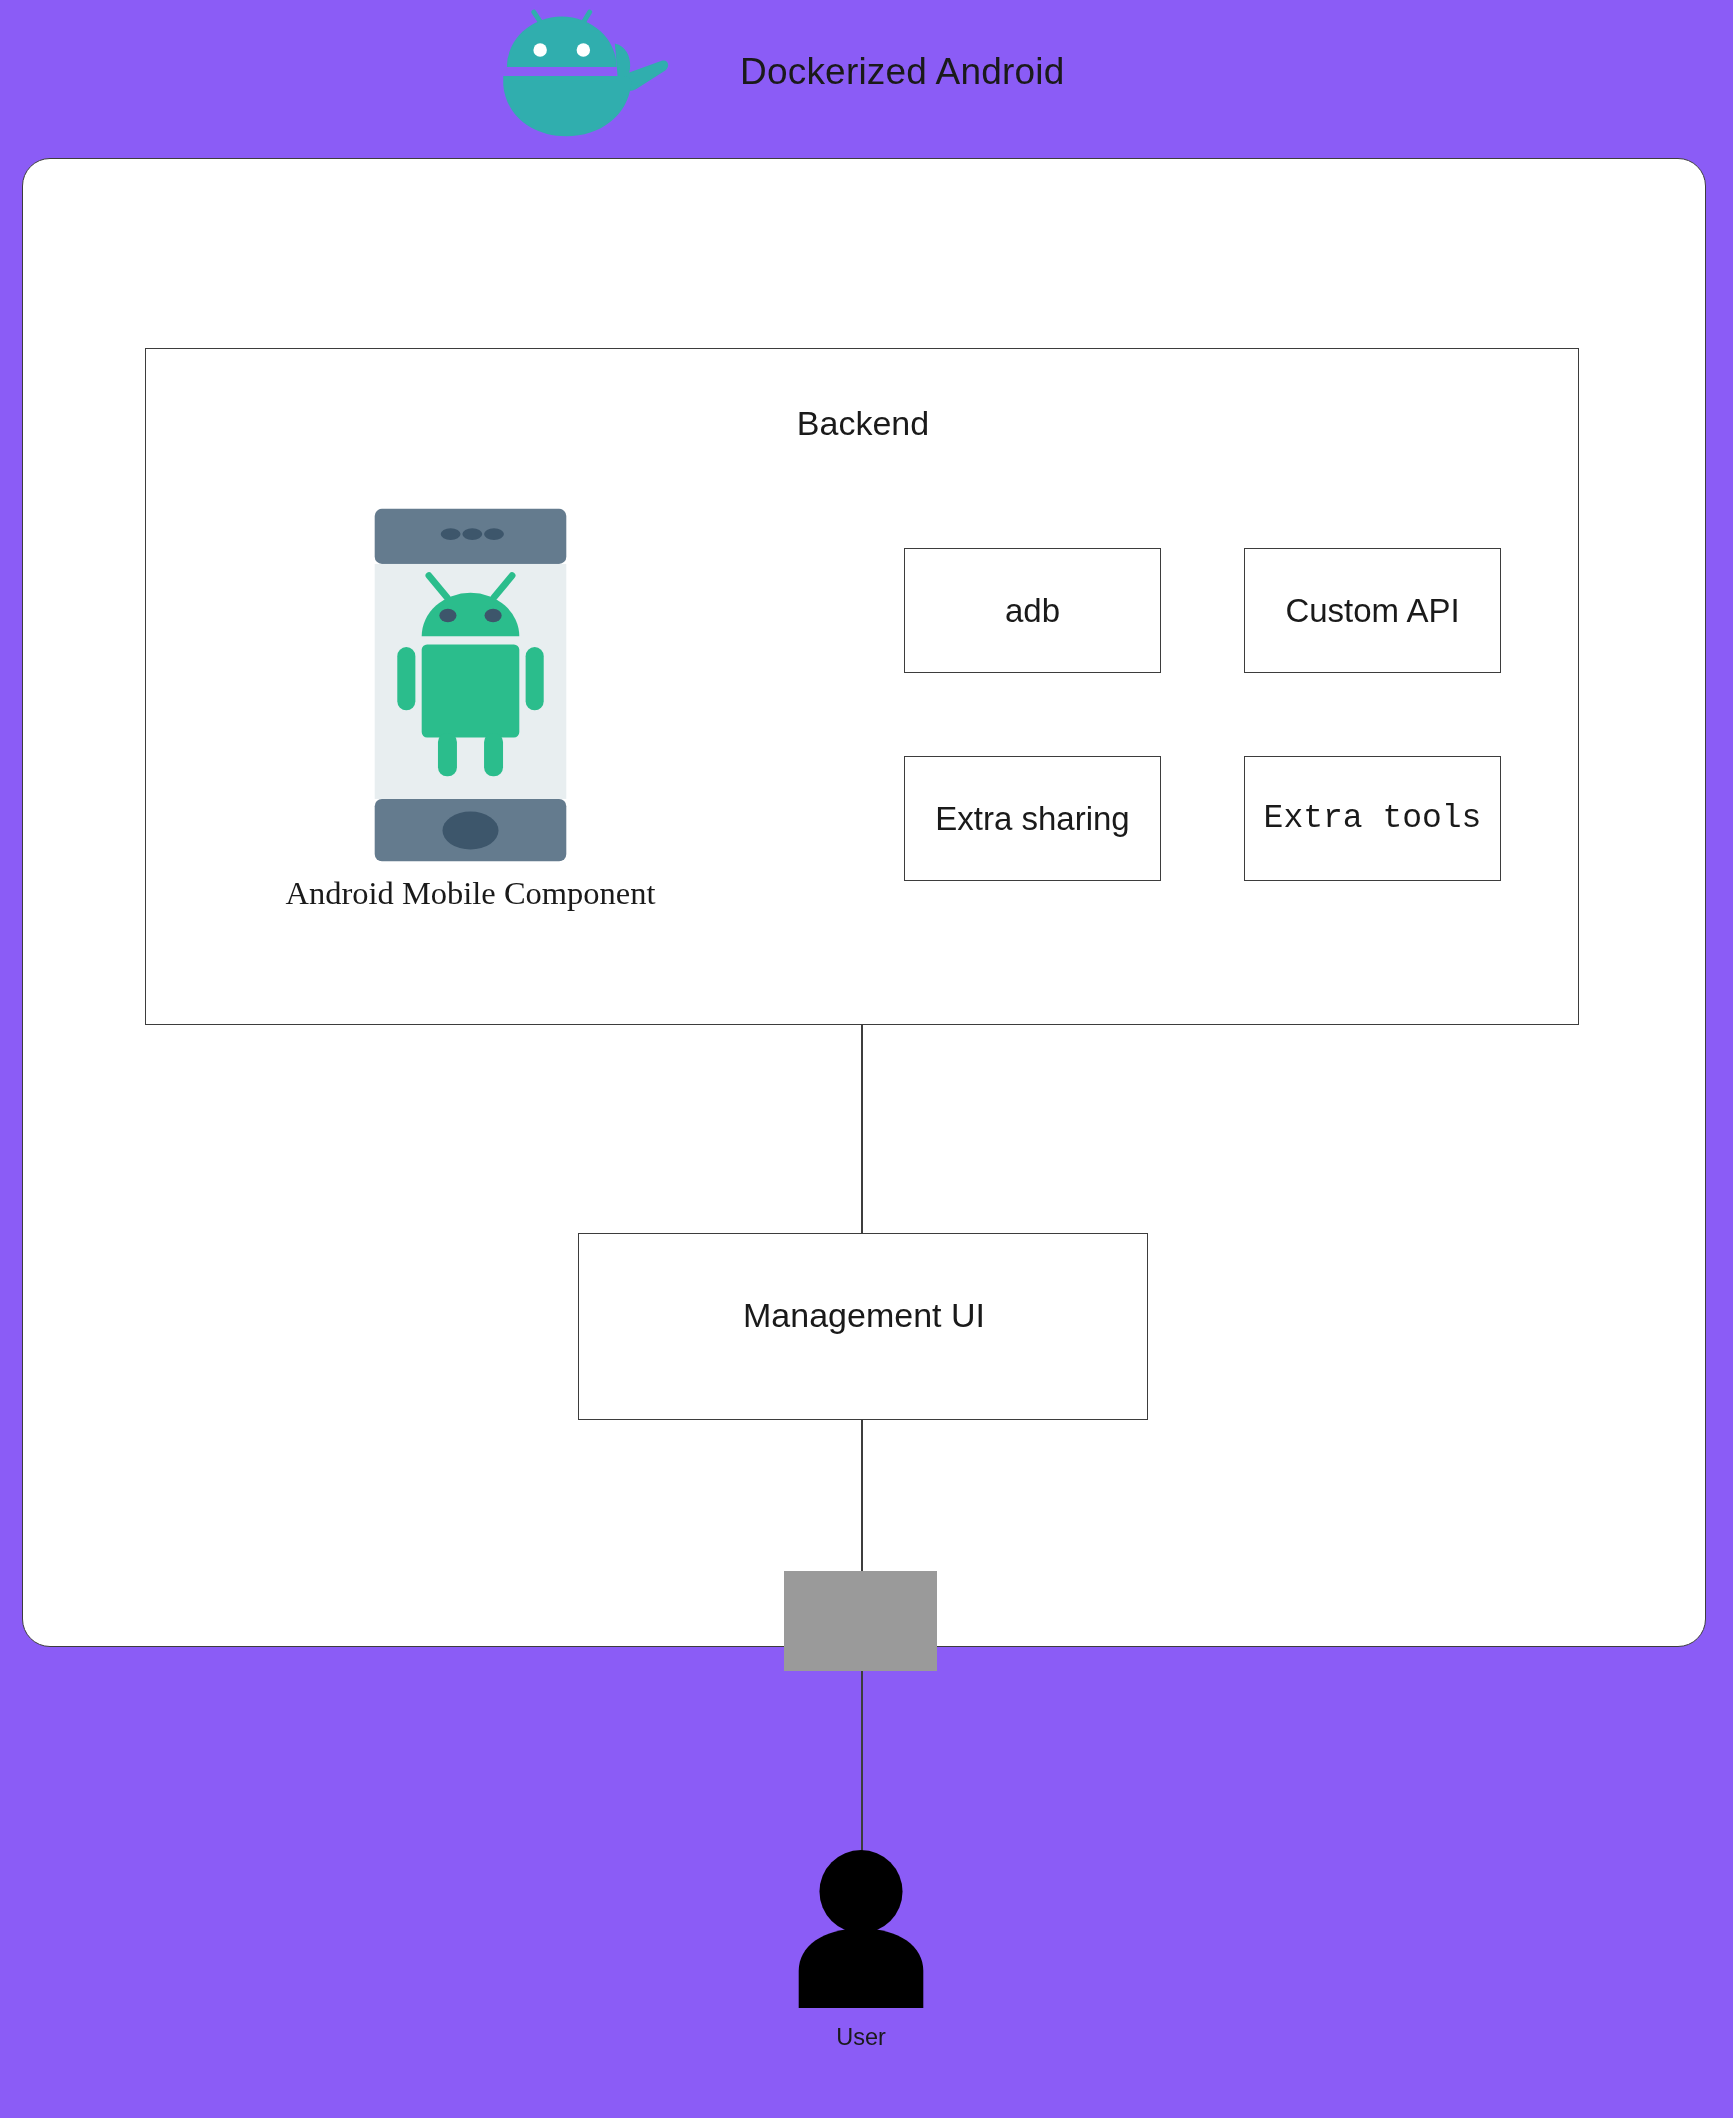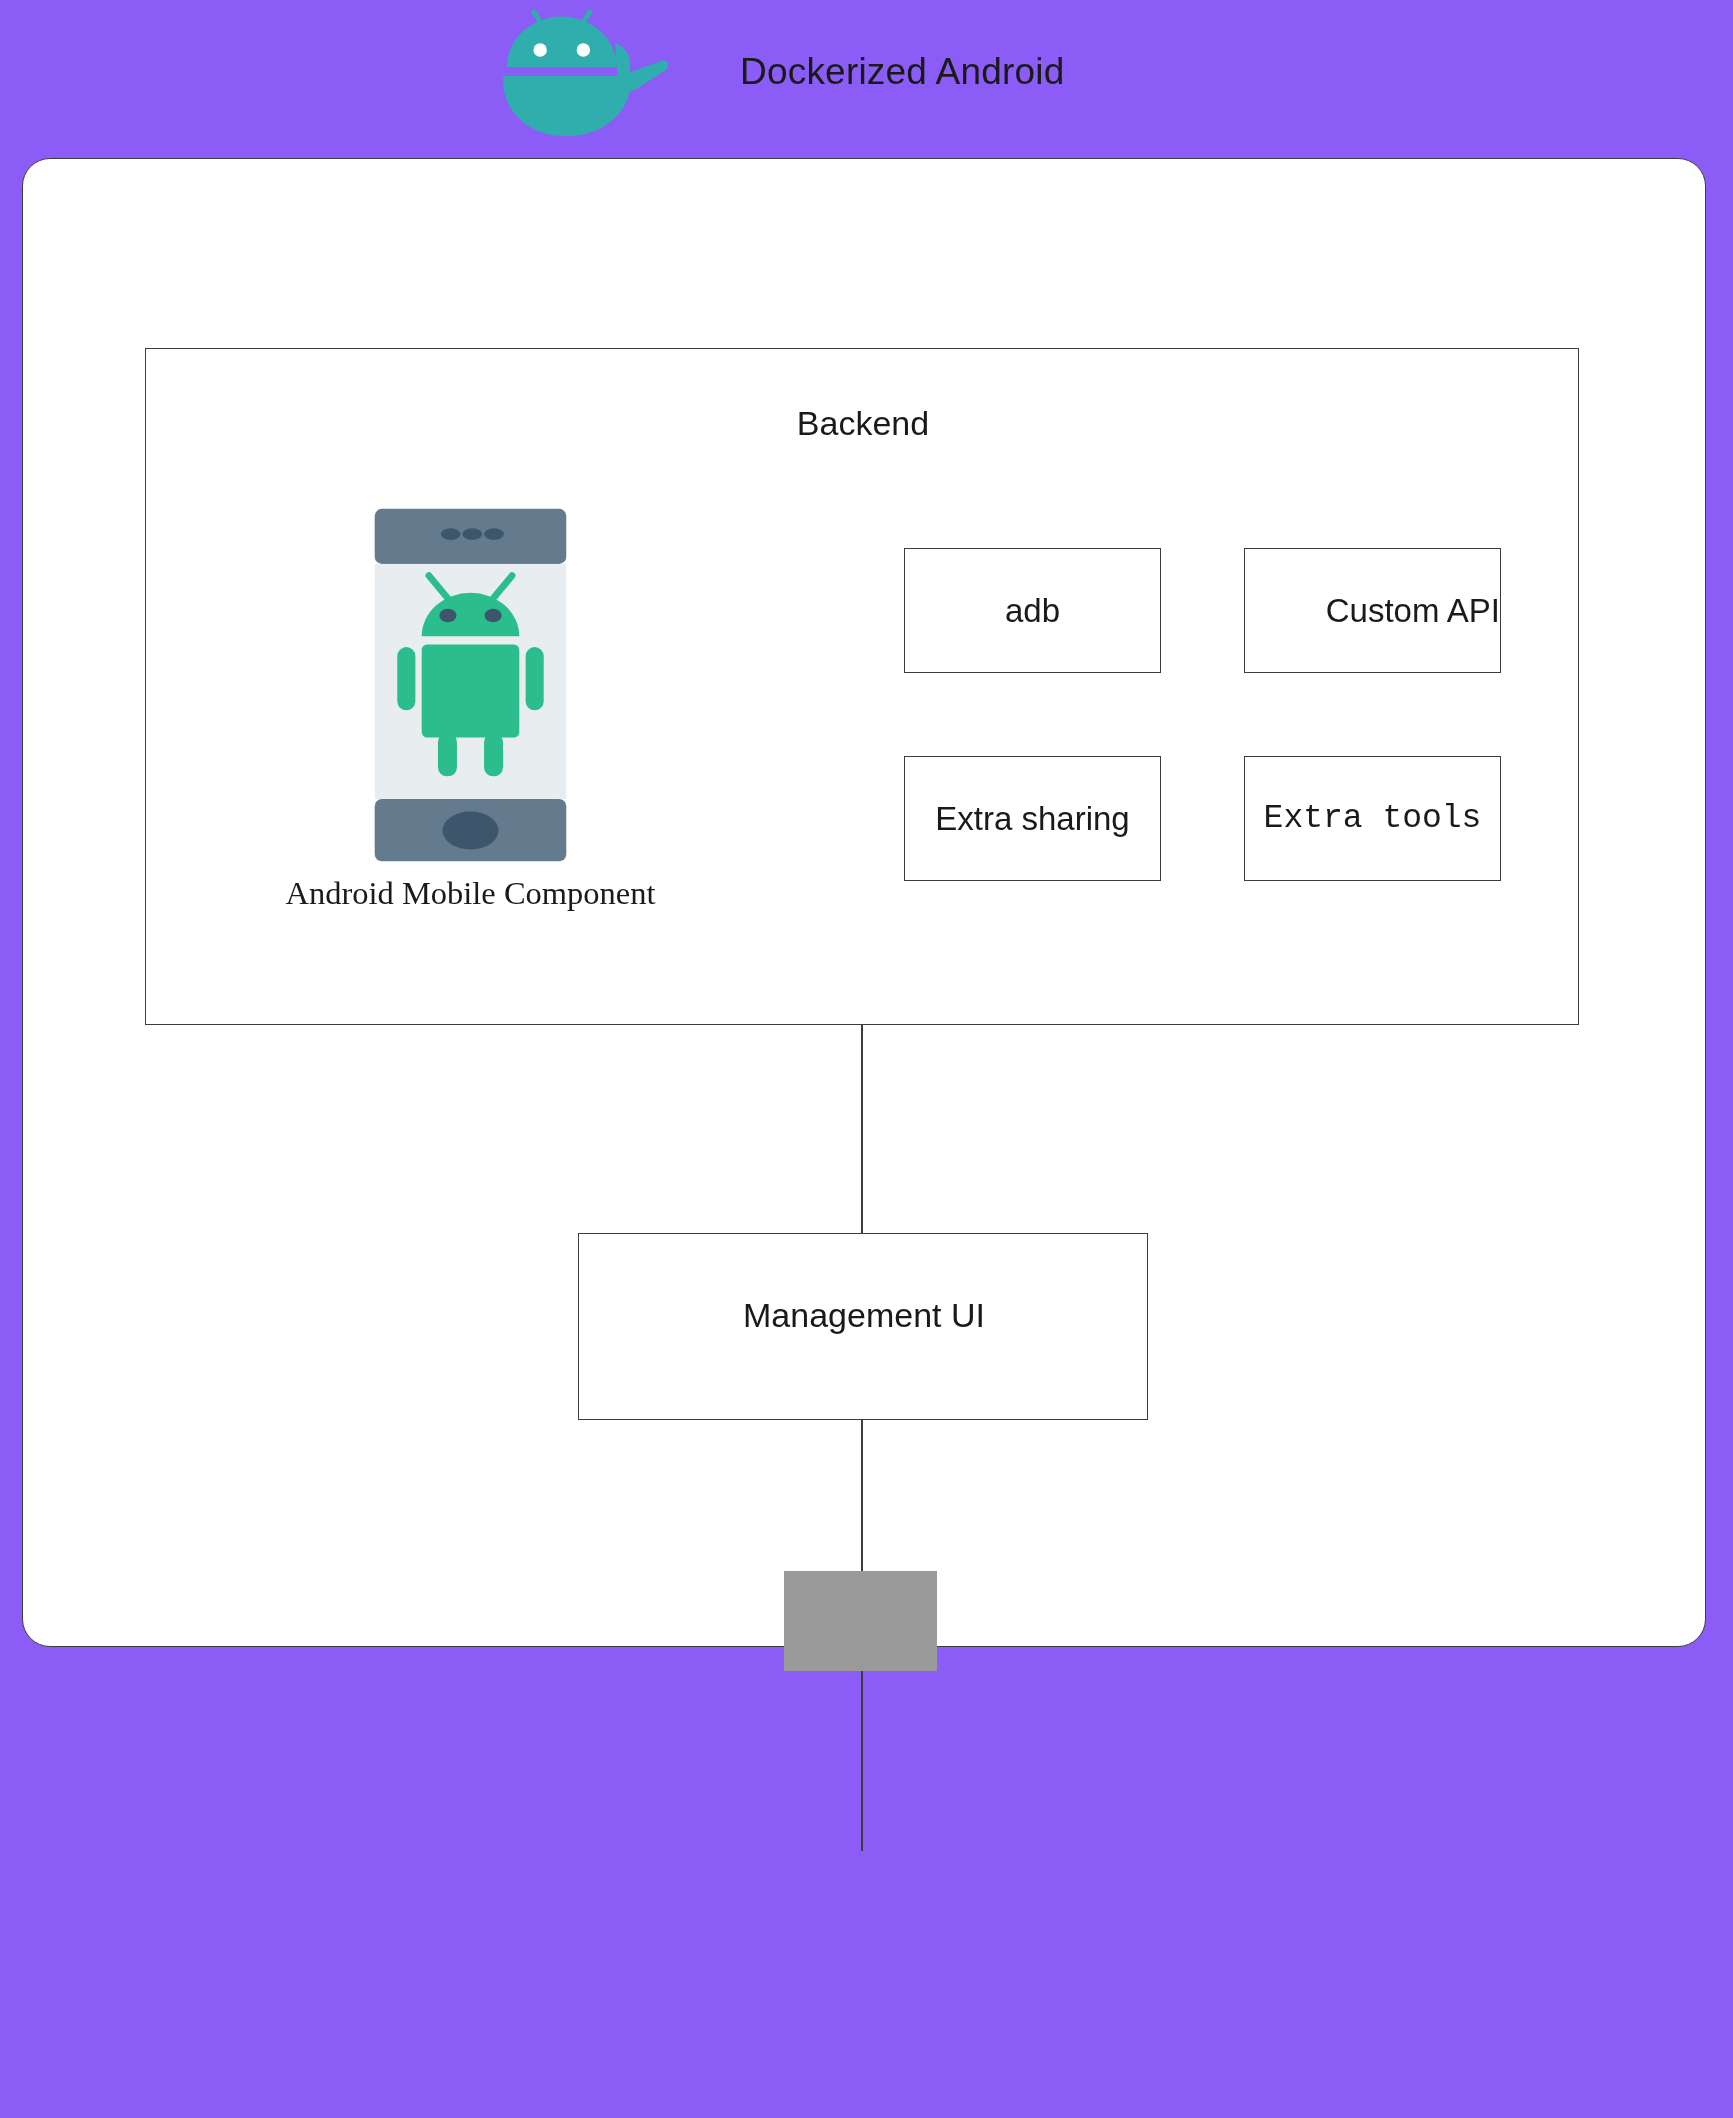--- a/index.html
+++ b/index.html
@@ -117,21 +117,21 @@
     box-sizing: border-box;
     display: flex;
     align-items: center;
     justify-content: center;
     text-align: center;
     font-size: 33px;
     line-height: 42px;
     color: #1a1a1a;
   }
   .svc-adb     { left: 758px; top: 199px;  width: 257px; height: 125px; }
-  .svc-api     { left: 1098px; top: 199px;  width: 257px; height: 125px; justify-content: flex-end; }
+  .svc-api     { left: 1098px; top: 199px;  width: 257px; height: 125px; }
   .svc-screen  { left: 758px; top: 407px;  width: 257px; height: 125px; }
   .svc-extra   { left: 1098px; top: 407px;  width: 257px; height: 125px; font-family: Liberation Mono, monospace; }
 
   
   .vline {
     position: absolute;
     width: 2.3px;
     background: #3d3d3d;
   }
   .v-backend-mgmt { left: 861px; top: 1025px; height: 209px; }
@@ -279,15 +279,25 @@
   <div class="vline v-backend-mgmt"></div>
   <div class="vline v-mgmt-gw"></div>
   <div class="vline v-gw-user"></div>
 
   <div class="mgmt-box">
     <div class="mgmt-label">Management UI</div>
   </div>
 
   <div class="gateway-rect"></div>
 
+  <div class="user-wrap">
+    <div class="user-icon">
+      <svg viewBox="0 0 380 350" width="172" height="158" xmlns="http://www.w3.org/2000/svg">
+        <circle cx="190" cy="92" r="92" fill="#000000"></circle>
+        <path d="M52 350 L52 268 C52 214 104 174 190 174 C276 174 328 214 328 268
+                 L328 350 Z" fill="#000000"></path>
+      </svg>
+    </div>
+    <div class="user-label">User</div>
+  </div>
 
 </div>
 
 
 </body></html>

